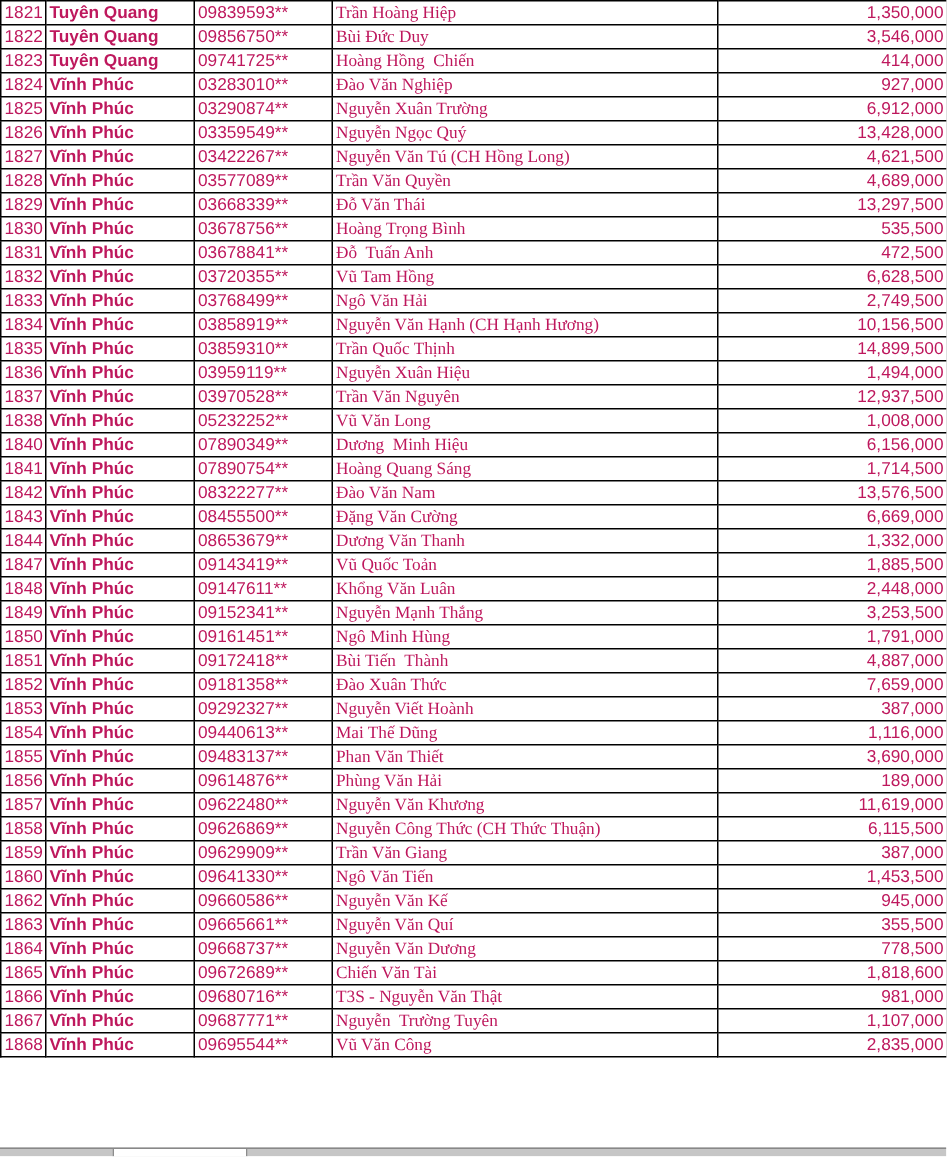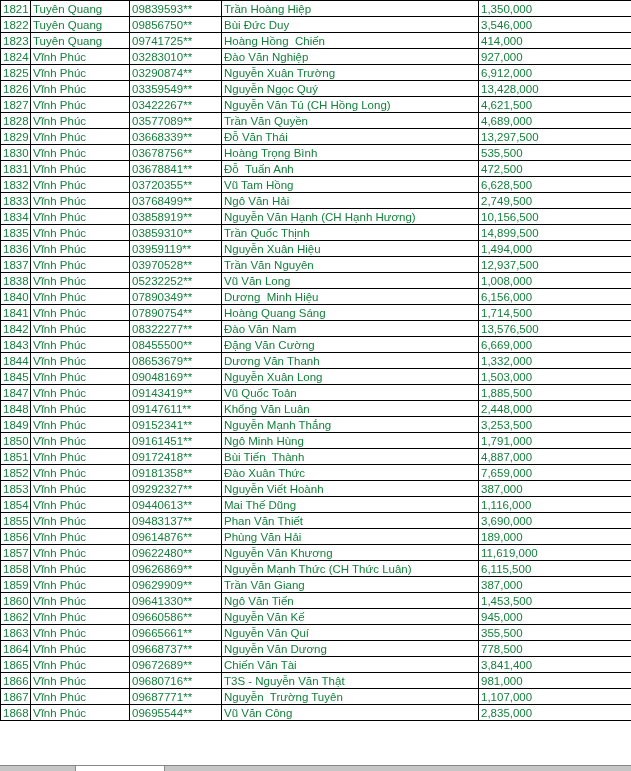--- a/index.html
+++ b/index.html
@@ -1,43 +1,43 @@
 <!DOCTYPE html>
 <html><head>
 <meta charset="utf-8">
 <style>
   html,body{margin:0;padding:0;background:#ffffff;}
   #screen{
     width:631px;height:771px;
     background:#ffffff;
     font-family:"Liberation Sans","DejaVu Sans",sans-serif;
-    color:#15803d;
+    color:#be185d;
     overflow:hidden;
     position:relative;
   }
   table.sheet{
     border-collapse:collapse;
     table-layout:fixed;
     width:631px;
   }
   table.sheet td{
     border:1px solid #000000;
     height:15px;
     font-size:11.5px;
     line-height:14px;
     padding:0 2px;
     overflow:hidden;
     white-space:pre;
     background:#ffffff;
   }
   td.num{ text-align:right; padding-right:3px; }
-  td.prov{ padding-left:5px; }
+  td.prov{ padding-left:5px;font-weight:bold; }
   td.phone{ padding-left:2px; }
-  td.name{ padding-left:3px; }
-  td.amt{ padding-right:7px; }
+  td.name{ padding-left:3px;font-family:Liberation Serif, serif; }
+  td.amt{ text-align:right; padding-right:7px; }
   .tabbar{
     position:absolute;
     left:0;right:0;bottom:0;
     height:5px;
     background:#c6c6c6;
     border-top:1px solid #888888;
   }
   .tabbar .active-tab{
     position:absolute;
     left:75px;
@@ -216,27 +216,20 @@
           <td class="amt">6,669,000</td>
         </tr>
         <tr>
           <td class="num">1844</td>
           <td class="prov">Vĩnh Phúc</td>
           <td class="phone">08653679**</td>
           <td class="name">Dương Văn Thanh</td>
           <td class="amt">1,332,000</td>
         </tr>
         <tr>
-          <td class="num">1845</td>
-          <td class="prov">Vĩnh Phúc</td>
-          <td class="phone">09048169**</td>
-          <td class="name">Nguyễn Xuân Long</td>
-          <td class="amt">1,503,000</td>
-        </tr>
-        <tr>
           <td class="num">1847</td>
           <td class="prov">Vĩnh Phúc</td>
           <td class="phone">09143419**</td>
           <td class="name">Vũ Quốc Toản</td>
           <td class="amt">1,885,500</td>
         </tr>
         <tr>
           <td class="num">1848</td>
           <td class="prov">Vĩnh Phúc</td>
           <td class="phone">09147611**</td>
@@ -303,21 +296,21 @@
           <td class="num">1857</td>
           <td class="prov">Vĩnh Phúc</td>
           <td class="phone">09622480**</td>
           <td class="name">Nguyễn Văn Khương</td>
           <td class="amt">11,619,000</td>
         </tr>
         <tr>
           <td class="num">1858</td>
           <td class="prov">Vĩnh Phúc</td>
           <td class="phone">09626869**</td>
-          <td class="name">Nguyễn Mạnh Thức (CH Thức Luân)</td>
+          <td class="name">Nguyễn Công Thức (CH Thức Thuận)</td>
           <td class="amt">6,115,500</td>
         </tr>
         <tr>
           <td class="num">1859</td>
           <td class="prov">Vĩnh Phúc</td>
           <td class="phone">09629909**</td>
           <td class="name">Trần Văn Giang</td>
           <td class="amt">387,000</td>
         </tr>
         <tr>
@@ -346,21 +339,21 @@
           <td class="prov">Vĩnh Phúc</td>
           <td class="phone">09668737**</td>
           <td class="name">Nguyễn Văn Dương</td>
           <td class="amt">778,500</td>
         </tr>
         <tr>
           <td class="num">1865</td>
           <td class="prov">Vĩnh Phúc</td>
           <td class="phone">09672689**</td>
           <td class="name">Chiến Văn Tài</td>
-          <td class="amt">3,841,400</td>
+          <td class="amt">1,818,600</td>
         </tr>
         <tr>
           <td class="num">1866</td>
           <td class="prov">Vĩnh Phúc</td>
           <td class="phone">09680716**</td>
           <td class="name">T3S - Nguyễn Văn Thật</td>
           <td class="amt">981,000</td>
         </tr>
         <tr>
           <td class="num">1867</td>

